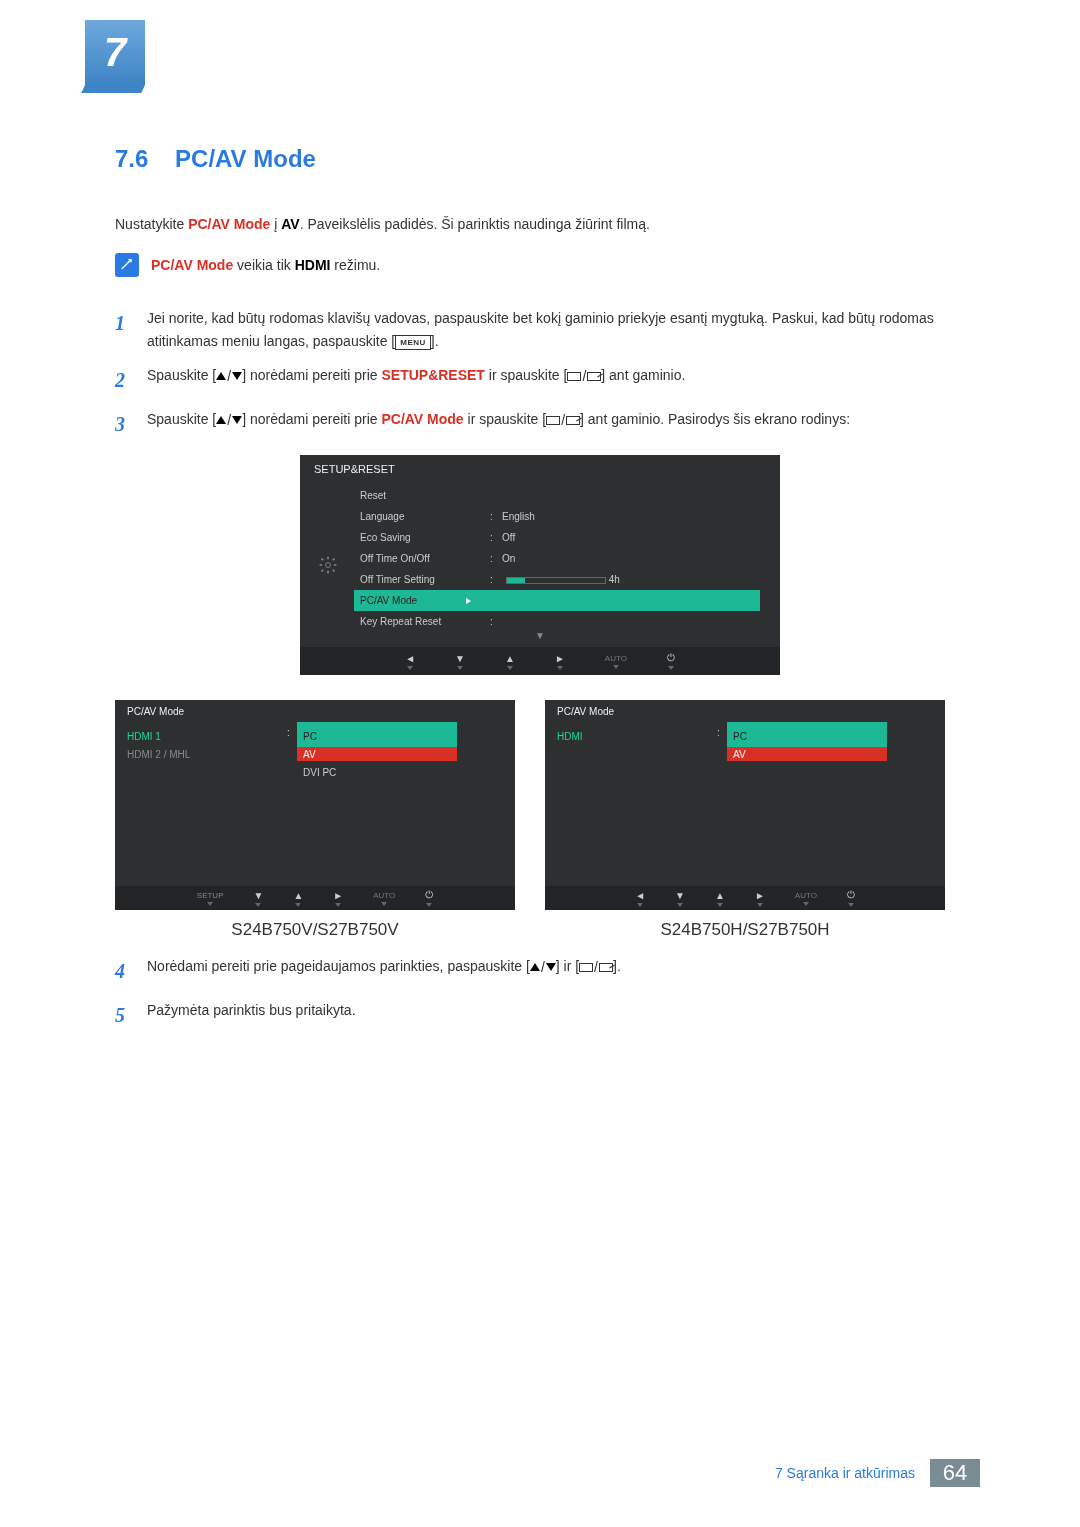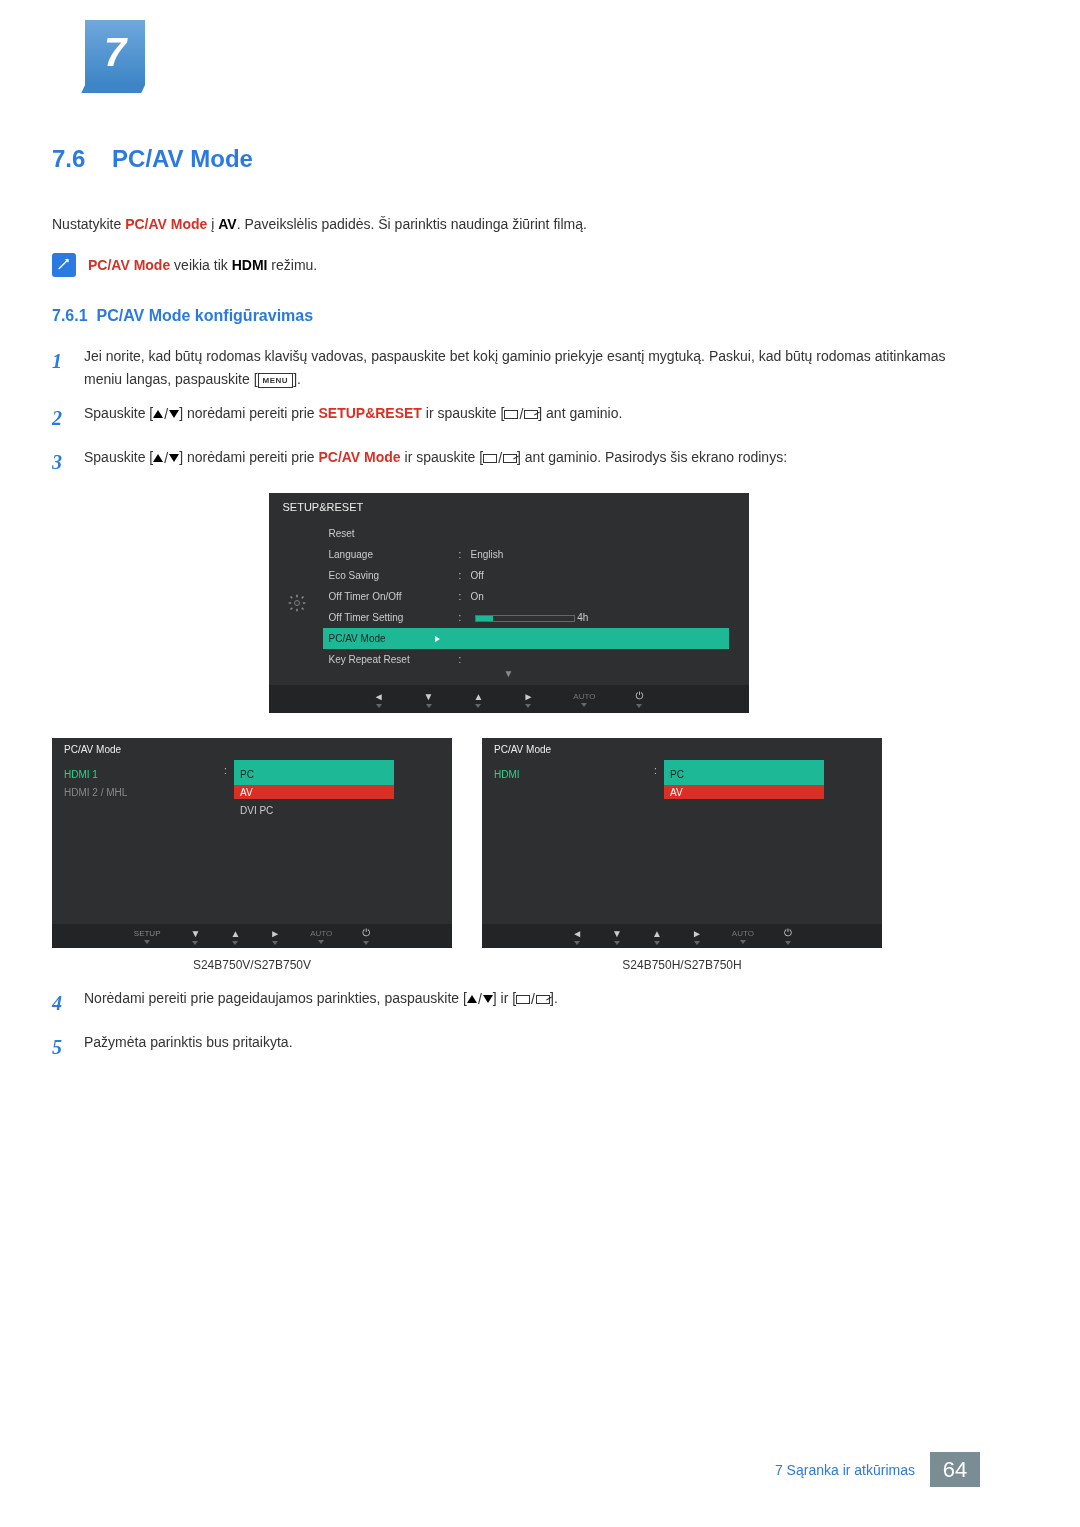--- a/index.html
+++ b/index.html
@@ -2,21 +2,21 @@
 <html><head>
 <meta charset="utf-8">
 <style>
 *{margin:0;padding:0;box-sizing:border-box}
 body{font-family:Arial,Helvetica,sans-serif;background:#fff;color:#333;width:1080px;margin:0 auto}
 .page{width:1080px;height:1527px;position:relative;padding:0}
 .chapter-header{display:flex;align-items:center;padding:20px 0 0 85px;gap:20px}
 .chapter-num-box{width:60px;height:65px;background:linear-gradient(180deg,#6fa8dc 0%,#3d85c6 100%);color:#fff;font-size:40px;font-weight:bold;display:flex;align-items:center;justify-content:center;font-style:italic;border-radius:0 0 0 0;position:relative}
 .chapter-num-box:before{content:"";position:absolute;bottom:-8px;left:0;width:100%;height:8px;background:#3d85c6;transform:skewX(-25deg);transform-origin:top left}
 .chapter-title{color:#2a7ae2;font-size:30px;font-weight:normal}
-.content{padding:60px 115px 0 52px}
+.content{padding:60px 115px 0 115px}
 .section-title{color:#2a7ae2;font-size:24px;font-weight:bold;margin-bottom:40px}
 .section-num{margin-right:20px}
 .body-text{font-size:14px;line-height:1.6;margin-bottom:18px;color:#333}
 .bold-term{color:#d93025;font-weight:bold}
 .bold-term-black{color:#000;font-weight:bold}
 .note-row{display:flex;align-items:center;gap:12px;margin-bottom:30px}
 .note-icon{width:24px;height:24px;background:#2a7ae2;border-radius:3px;display:flex;align-items:center;justify-content:center;color:#fff}
 .note-icon svg{width:16px;height:16px}
 .subsection-title{color:#2a7ae2;font-size:16px;font-weight:bold;margin-bottom:20px}
 .step-list{list-style:none;padding-left:0}
@@ -61,25 +61,25 @@
 .osd-small-body{flex:1;padding:4px 12px;display:flex}
 .osd-left-col{width:160px}
 .osd-right-col{flex:1}
 .osd-small-row{height:18px;display:flex;align-items:center}
 .green-text{color:#1dd88f}
 .grey-text{color:#888}
 .val-pc{background:#1db896;color:#222;display:inline-flex;width:160px;height:28px;align-items:center;padding-left:6px}
 .val-av{background:#d93025;color:#fff;display:inline-flex;width:160px;height:14px;align-items:center;padding-left:6px}
 .val-dvi{color:#ccc;display:inline-flex;width:160px;height:14px;align-items:center;padding-left:6px}
 .osd-small .osd-nav{height:24px;gap:30px}
-.model-label{font-size:12px;color:#333;margin-top:10px;text-align:center}
+.model-label{font-size:17px;color:#333;margin-top:10px;text-align:center}
 
 .footer{position:absolute;bottom:40px;right:100px;display:flex;align-items:center;gap:0}
 .footer-text{color:#2a7ae2;font-size:14px;margin-right:15px}
-.footer-page{background:#7a8c94;color:#fff;font-size:22px;width:50px;height:35px;display:flex;align-items:center;justify-content:center}
+.footer-page{background:#7a8c94;color:#fff;font-size:22px;width:50px;height:28px;display:flex;align-items:center;justify-content:center}
 .osd-down-arrow{text-align:center;margin-top:-2px;margin-right:60px;color:#888;font-size:10px}
 </style>
 </head>
 <body>
 
 <div class="page">
 
   <div class="chapter-header">
     <div class="chapter-num-box">7</div>
   </div>
@@ -98,23 +98,20 @@
       <div class="note-icon">
         <svg viewBox="0 0 24 24" fill="none" stroke="#fff" stroke-width="2">
             <path d="M4 18 L18 4 M14 4 L18 4 L18 8"></path>
           </svg>
       </div>
       <div class="body-text" style="margin:0">
         <span class="bold-term">PC/AV Mode</span><span> veikia tik </span><span class="bold-term-black">HDMI</span><span> režimu.</span>
       </div>
     </div>
 
-    <h3 class="subsection-title">
-      <span>7.6.1</span>&nbsp;&nbsp;<span>PC/AV Mode konfigūravimas</span>
-    </h3>
 
     <ol class="step-list">
       <li class="step-item">
         <span class="step-num">1</span>
         <span class="step-body">
           <span>Jei norite, kad būtų rodomas klavišų vadovas, paspauskite bet kokį gaminio priekyje esantį mygtuką. Paskui, kad būtų rodomas atitinkamas meniu langas, paspauskite [</span><span class="menu-btn">MENU</span><span>].</span>
         </span>
       </li>
       <li class="step-item">
         <span class="step-num">2</span>
@@ -147,21 +144,21 @@
               <span class="label">Language</span>
               <span class="colon">:</span>
               <span class="value">English</span>
             </div>
           <div class="osd-row">
               <span class="label">Eco Saving</span>
               <span class="colon">:</span>
               <span class="value">Off</span>
             </div>
           <div class="osd-row">
-              <span class="label">Off Timer On/Off</span>
+              <span class="label">Off Time On/Off</span>
               <span class="colon">:</span>
               <span class="value">On</span>
             </div>
           <div class="osd-row">
               <span class="label">Off Timer Setting</span>
               <span class="colon">:</span>
               <span class="value"><span class="slider-track"><span class="slider-fill"></span></span>&nbsp;<span>4h</span></span>
             </div>
           <div class="osd-row active">
               <span class="highlight-bar"></span>

